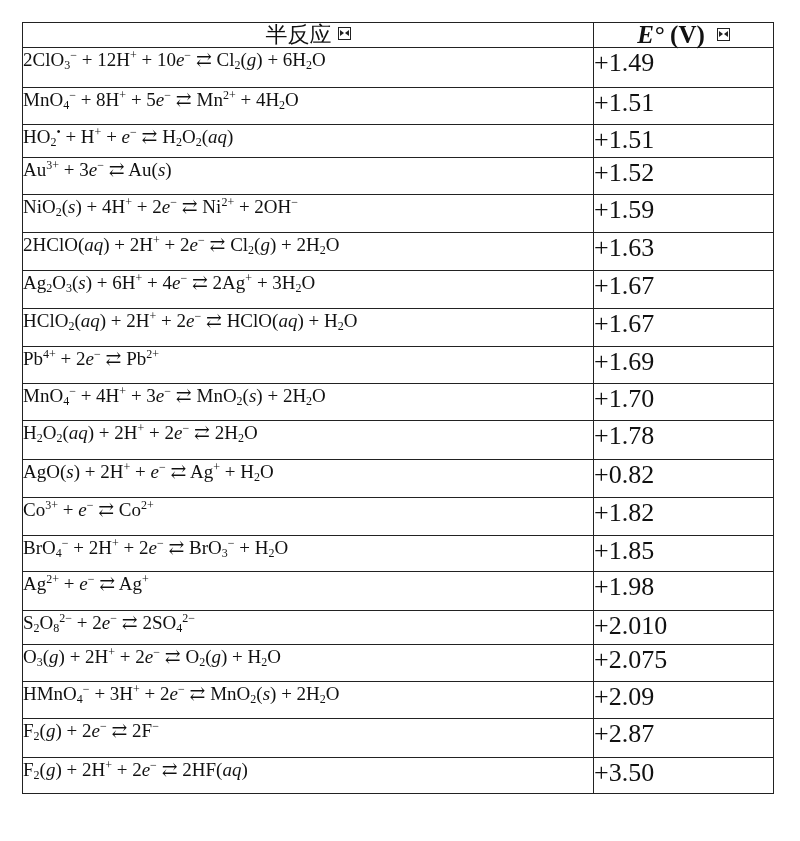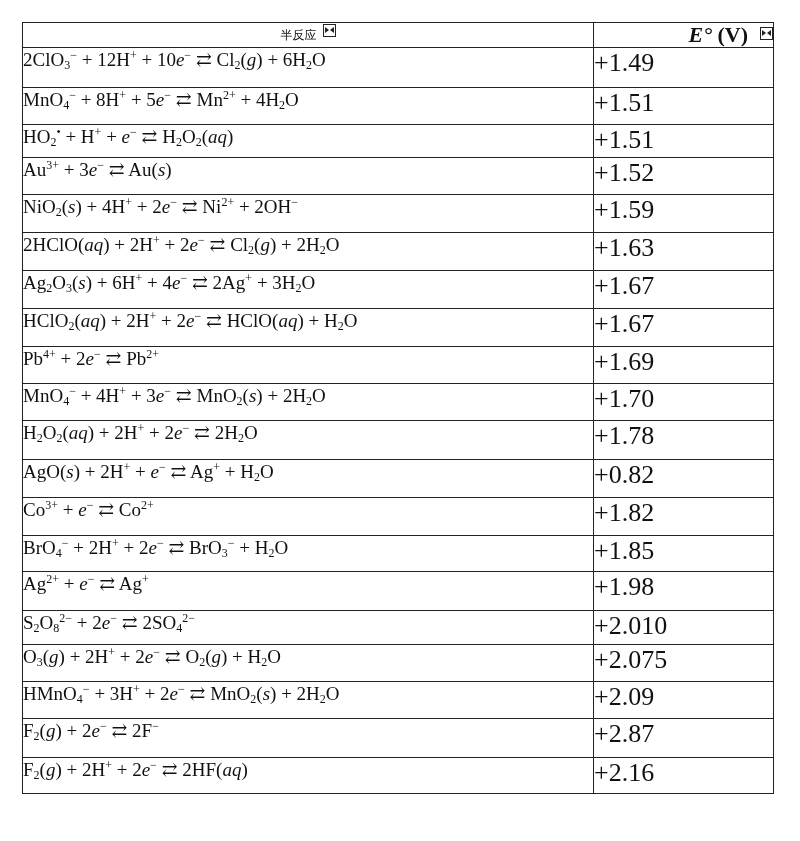--- a/index.html
+++ b/index.html
@@ -11,22 +11,22 @@
     width: 751px;
   }
   table.eq-table td, table.eq-table th {
     border: 1.5px solid #222;
     padding: 0;
     vertical-align: top;
     font-weight: normal;
   }
   col.c1 { width: 571px; }
   col.c2 { width: 180px; }
-  th.h-react { text-align: center; font-size: 12px; height: 24px; line-height: 24px; }
-  th.h-pot { text-align: right; font-size: 22px; height: 24px; line-height: 24px; padding-left: 8px; }
+  th.h-react { text-align: center; font-size: 22px; height: 24px; line-height: 24px; }
+  th.h-pot { text-align: center; font-size: 25px; height: 24px; line-height: 24px; padding-left: 8px; }
   th.h-pot .e { font-style: italic; font-weight: bold; }
   th.h-pot .unit { font-weight: bold; }
   .sort-icon { display: inline-block; width: 11px; height: 11px; border: 1px solid #222;
                margin-left: 6px; vertical-align: 2px; position: relative; }
   .sort-icon::before { content: ""; position: absolute; left: 1px; top: 2px;
                border-left: 4px solid #222; border-top: 3.5px solid transparent; border-bottom: 3.5px solid transparent; }
   .sort-icon::after { content: ""; position: absolute; right: 1px; top: 2px;
                border-right: 4px solid #222; border-top: 3.5px solid transparent; border-bottom: 3.5px solid transparent; }
   td.react { font-size: 19px; padding-left: 9px; padding-top: 7px; white-space: nowrap; }
   td.pot { font-size: 26px; padding-left: 12px; padding-top: 4px; }
@@ -126,16 +126,16 @@
       <tr style="height: 37px; padding-left: 20px;">
         <td class="react"><span class="eq">HMnO<sub>4</sub><sup>−</sup> + 3H<sup>+</sup> + 2<i>e</i><sup>−</sup> ⇄ MnO<sub>2</sub>(<i>s</i>) + 2H<sub>2</sub>O</span></td>
         <td class="pot">+2.09</td>
       </tr>
       <tr style="height: 39px;">
         <td class="react"><span class="eq">F<sub>2</sub>(<i>g</i>) + 2<i>e</i><sup>−</sup> ⇄ 2F<sup>−</sup></span></td>
         <td class="pot">+2.87</td>
       </tr>
       <tr style="height: 36px;">
         <td class="react"><span class="eq">F<sub>2</sub>(<i>g</i>) + 2H<sup>+</sup> + 2<i>e</i><sup>−</sup> ⇄ 2HF(<i>aq</i>)</span></td>
-        <td class="pot">+2.16</td>
+        <td class="pot">+3.50</td>
       </tr>
     </tbody>
 </table>
 
 </body></html>

